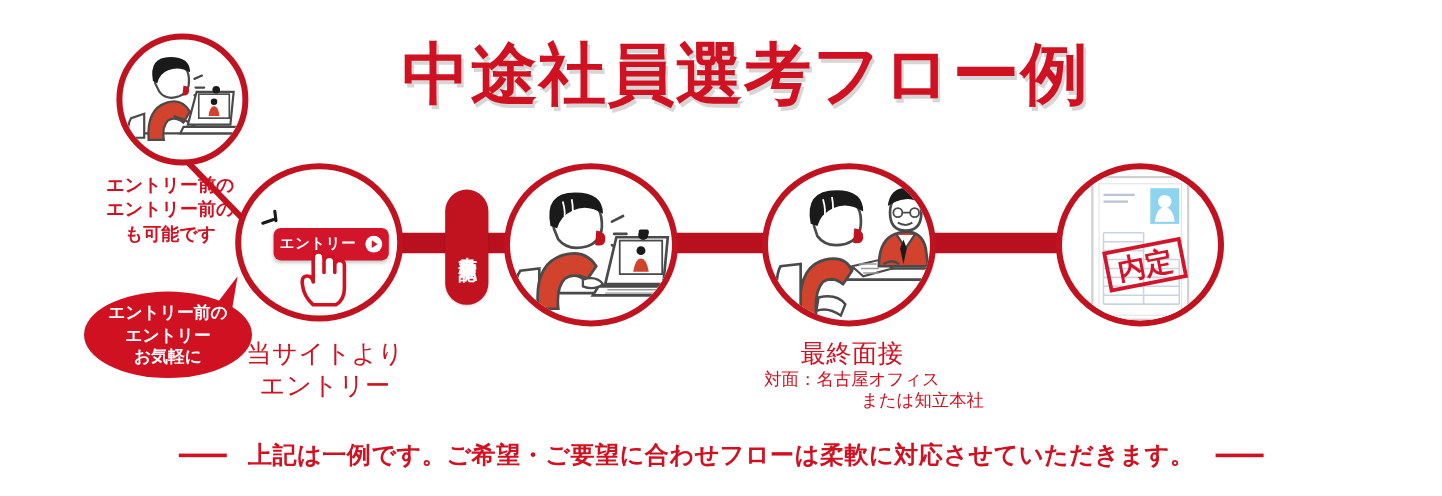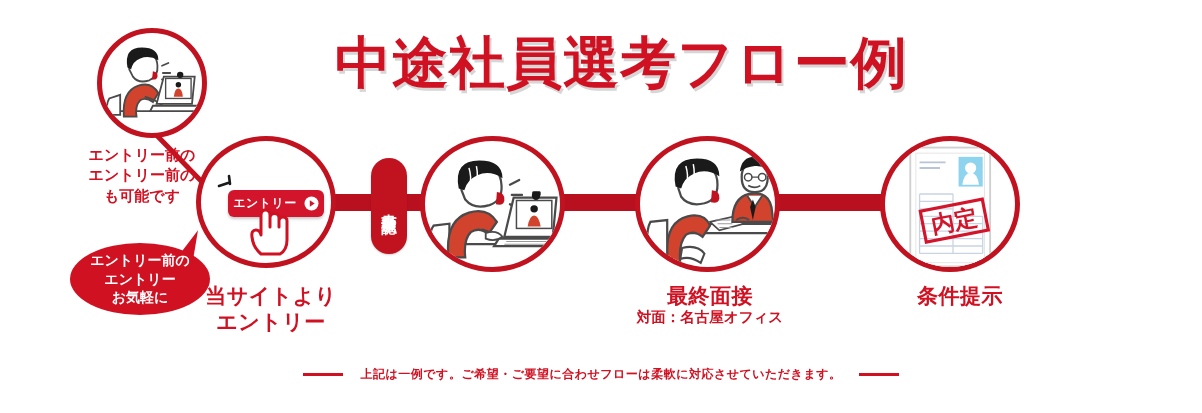--- a/index.html
+++ b/index.html
@@ -27,21 +27,21 @@
   .rail{position:absolute;background:#b9101f;height:17px;top:194px;border-radius:1px;}
 
   
   .circle{
     position:absolute;border:5px solid #c1121f;border-radius:50%;
     background:#ffffff;box-sizing:border-box;overflow:hidden;
   }
   .circle.oval{border-radius:50%;}
 
   
-  .caption{position:absolute;text-align:center;color:#cf1122;font-weight:bold;line-height:1.22;}
+  .caption{position:absolute;text-align:center;color:#cf1122;font-weight:normal;line-height:1.22;}
   .cap-main{font-size:21px;display:block;letter-spacing:.5px;}
   .cap-sub{font-size:14.5px;display:block;letter-spacing:0;}
   .cap-sub.r{text-align:right;}
 
   
   .annot{
     position:absolute;left:62px;top:145px;width:160px;text-align:center;
     font-size:15px;font-weight:bold;color:#cf1122;line-height:1.35;
   }
 
@@ -72,21 +72,21 @@
     color:#fff;font-size:15px;font-weight:bold;letter-spacing:2px;
     writing-mode:vertical-rl;text-orientation:upright;line-height:1.05;
   }
 
   
   .footer{
     position:absolute;left:0;top:366px;width:1202px;
     display:flex;align-items:center;justify-content:center;gap:18px;
   }
   .footer-dash{width:40px;height:3px;background:#cf1122;}
-  .footer-txt{font-size:12px;font-weight:bold;color:#cf1122;white-space:nowrap;letter-spacing:.5px;}
+  .footer-txt{font-size:20px;font-weight:bold;color:#cf1122;white-space:nowrap;letter-spacing:.5px;}
 
   
   .entry-btn{
     position:absolute;left:228px;top:190px;width:96px;height:27px;
     background:#d3152c;border-radius:6px;display:flex;align-items:center;
     justify-content:center;gap:7px;box-shadow:0 2px 3px rgba(0,0,0,.22);
   }
   .entry-btn .lbl{color:#fff;font-size:12px;font-weight:bold;letter-spacing:.5px;}
 </style>
 </head>
@@ -239,20 +239,21 @@
       <path d="M74 50 q9 1 8 9 q-1 6 -9 4 z" fill="#c1121f"></path>
 
       <path d="M8 84 q-6 10 -2 44 h20 v-46 z" fill="#ffffff" stroke="#4a4a4a" stroke-width="2.4"></path>
 
       <path d="M42 112 q16 -4 24 6 l-4 10 q-12 -8 -22 -4 z" fill="#ffffff" stroke="#4a4a4a" stroke-width="2.2"></path>
     </svg>
   </div>
   <div class="caption" style="left:600px;top:283px;width:220px;">
     <span class="cap-main">最終面接</span>
     <span class="cap-sub">対面：名古屋オフィス</span>
+    <span class="cap-sub r">または知立本社</span>
   </div>
 
   <div class="circle oval" style="left:880px;top:136px;width:140px;height:136px;">
     <svg viewBox="0 0 140 136" width="130" height="128" style="display:block;margin:2px 0 0 3px;">
 
       <rect x="24" y="4" width="86" height="128" fill="#ffffff" stroke="#d0d0d0" stroke-width="2"></rect>
       <rect x="30" y="10" width="74" height="118" fill="#ffffff" stroke="#e4e4e4" stroke-width="1"></rect>
 
       <path d="M34 20 h28 M34 26 h22" stroke="#b9c4d4" stroke-width="2"></path>
 
@@ -265,21 +266,20 @@
         <path d="M70 54 v64 M34 54 v64 M102 78 v40"></path>
       </g>
 
       <g transform="rotate(-11 70 86)">
         <rect x="38" y="66" width="68" height="34" fill="none" stroke="#d3152c" stroke-width="3.4"></rect>
         <text x="72" y="92" font-size="25" font-weight="bold" fill="#d3152c" text-anchor="middle" font-family="DejaVu Sans, Liberation Sans, sans-serif">内定</text>
       </g>
     </svg>
   </div>
   <div class="caption" style="left:880px;top:283px;width:160px;">
-    <span class="cap-main">条件提示</span>
   </div>
 
   <div class="footer">
     <span class="footer-dash"></span>
     <span class="footer-txt">上記は一例です。ご希望・ご要望に合わせフローは柔軟に対応させていただきます。</span>
     <span class="footer-dash"></span>
   </div>
 
 </div>
 

